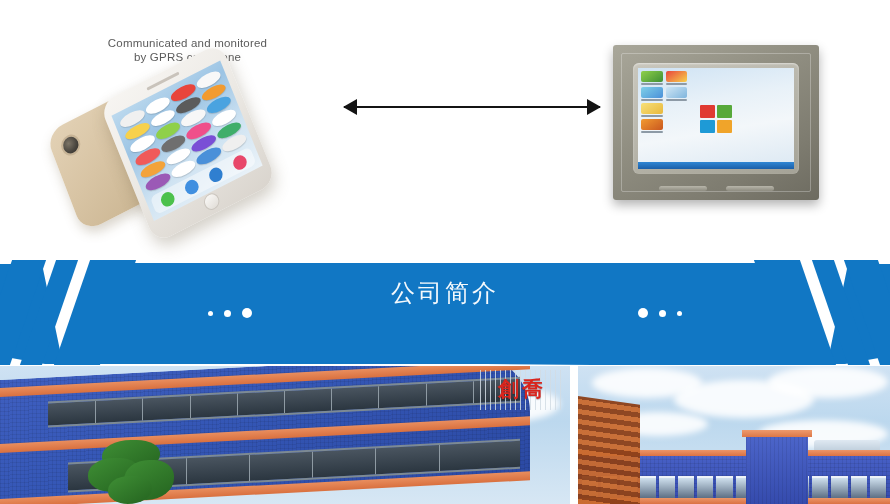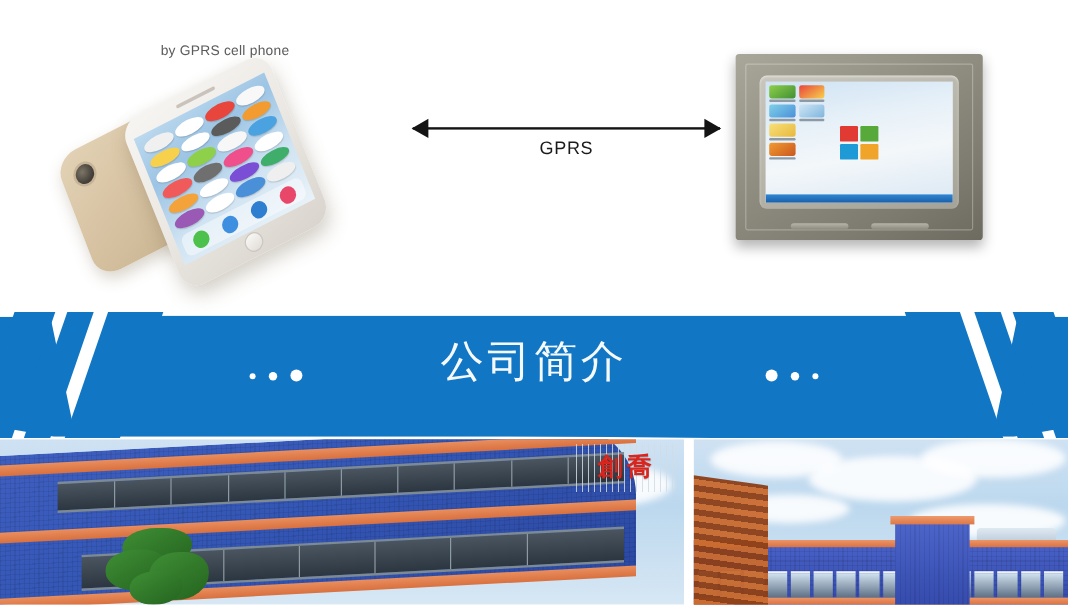--- a/index.html
+++ b/index.html
@@ -129,21 +129,21 @@
     clip-path:polygon(0 0, 100% 0, 100% 97px, 690px 104px, 0 97px); }
   .stripe { position:absolute; top:0; height:105px; background:#1177c4; }
   .stripe-l1 { left:-6px; width:34px; transform:skewX(-19deg); }
   .stripe-l2 { left:38px; width:22px; transform:skewX(-19deg); }
   .stripe-l3 { left:72px; width:46px; transform:skewX(-19deg); }
   .stripe-r1 { right:-6px; width:34px; transform:skewX(19deg); }
   .stripe-r2 { right:38px; width:22px; transform:skewX(19deg); }
   .stripe-r3 { right:72px; width:46px; transform:skewX(19deg); }
 
   .banner-cn { position:absolute; left:0; right:0; top:17px; text-align:center;
-    color:#ffffff; font-size:36px; font-weight:400; letter-spacing:3px; opacity:.96; }
+    color:#ffffff; font-size:24px; font-weight:400; letter-spacing:3px; opacity:.96; }
   .banner-en { position:absolute; left:0; right:0; top:50px; text-align:center;
     color:#ffffff; font-size:25px; font-weight:400; letter-spacing:.5px; opacity:.97; }
 
   .dots { position:absolute; top:48px; display:flex; align-items:center; gap:11px; }
   .dots.left { left:208px; }
   .dots.right { right:208px; }
   .dots i { display:block; border-radius:50%; background:#ffffff; }
 
   
   .photos { position:absolute; left:0; top:366px; width:890px; height:172px;
@@ -216,20 +216,21 @@
 </style>
 </head>
 <body>
 
 <div class="page">
 
   <div class="top-section">
 
 
     <div class="gprs-subtitle">
+      <div>Communicated and monitored</div>
       <div>by GPRS cell phone</div>
     </div>
 
     <div class="phones">
       <div class="phone-back">
         <div class="phone-logo"></div>
       </div>
       <div class="phone-front">
         <div class="earpiece"></div>
         <div class="phone-screen">
@@ -267,21 +268,20 @@
           </div>
         </div>
         <div class="home-btn"></div>
       </div>
     </div>
 
     <div class="arrow-wrap">
       <div class="arrow-line"></div>
       <div class="arrow-head left"></div>
       <div class="arrow-head right"></div>
-      <div class="arrow-label">GPRS</div>
     </div>
 
     <div class="hmi">
       <div class="hmi-inner"></div>
       <div class="hmi-bezel">
         <div class="hmi-screen">
           <div class="hmi-icons">
             <div>
                 <span style="background:linear-gradient(145deg,#8fd04a,#3f8f35)"></span>
                 <em></em>

